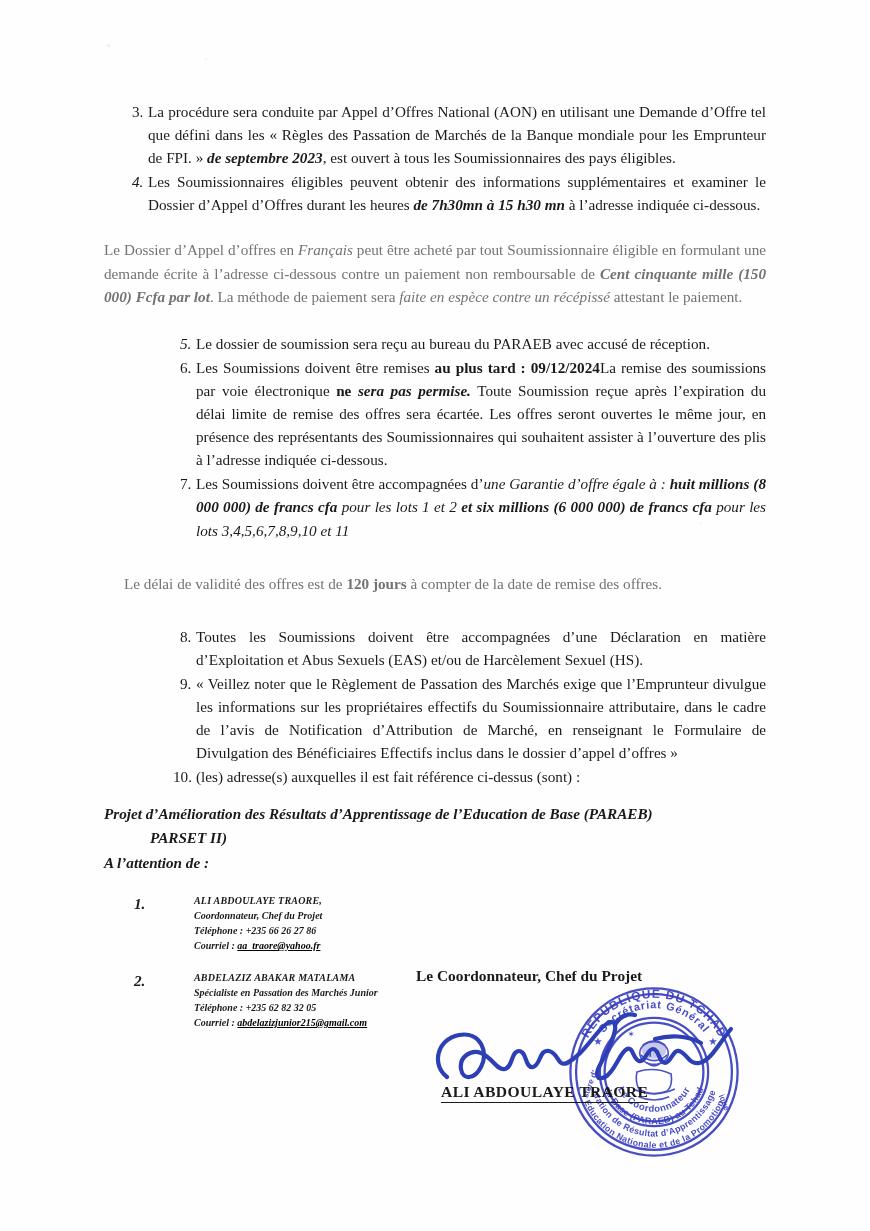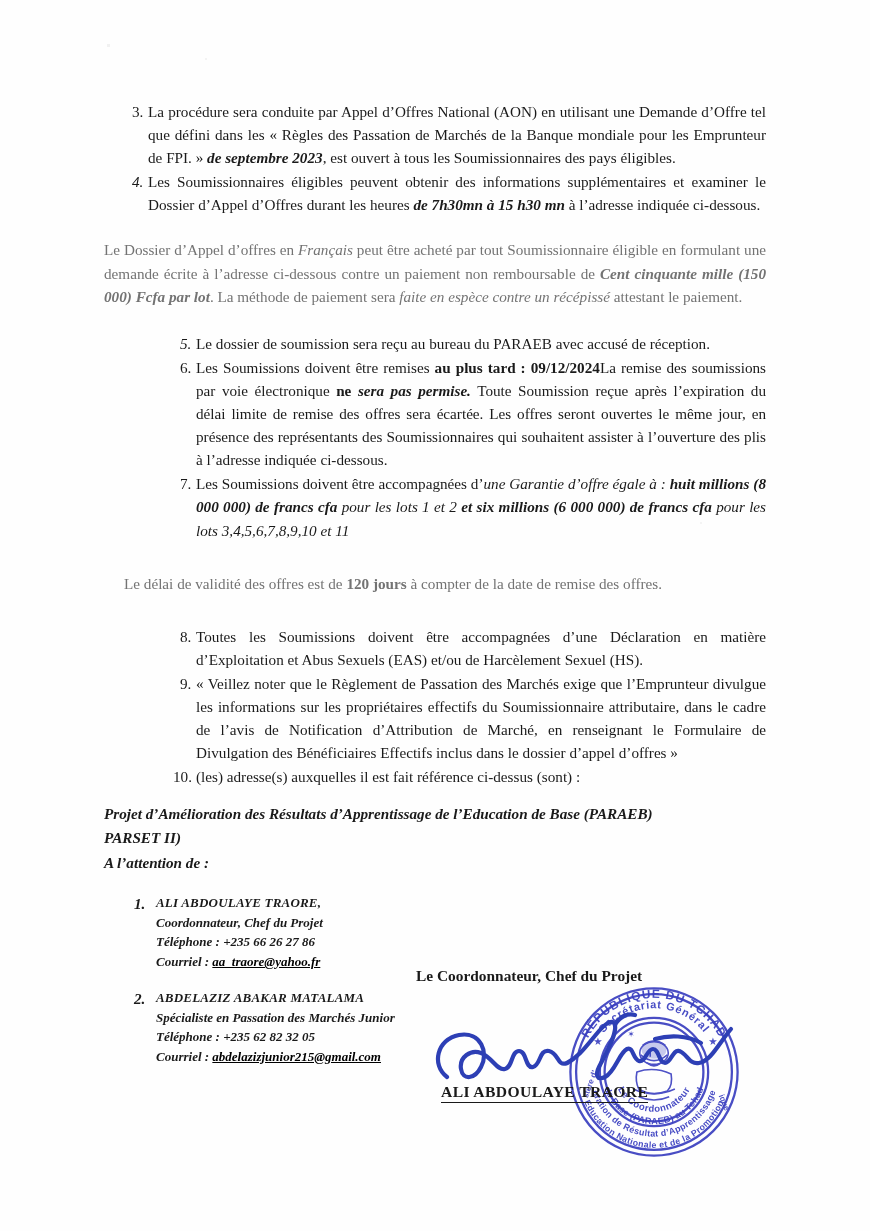--- a/index.html
+++ b/index.html
@@ -76,21 +76,21 @@
 
   
   .addr {
     font-weight: bold;
     font-style: italic;
     font-size: 15.2px;
     line-height: 1.55;
     text-align: justify;
   }
   .addr-line2 { text-align: justify; }
-  .addr-cont { }
+  .addr-cont { margin-left: 46px; }
 
   
   .contacts {
     margin-top: 18px;
   }
   .contact {
     display: flex;
     align-items: flex-start;
     margin-bottom: 17px;
   }
@@ -101,22 +101,23 @@
     box-sizing: border-box;
     font-style: italic;
     font-weight: bold;
     font-size: 15.2px;
     line-height: 1.5;
   }
   .contact .cbody {
     flex: 1 1 auto;
     font-style: italic;
     font-weight: bold;
-    font-size: 13px;
+    font-size: 10px;
     line-height: 1.5;
+    margin-left: 38px;
   }
   .contact .cname { letter-spacing: .2px; }
   .mail-link {
     color: #000000;
     text-decoration: underline;
   }
 
   
   .sign-zone {
     position: absolute;

